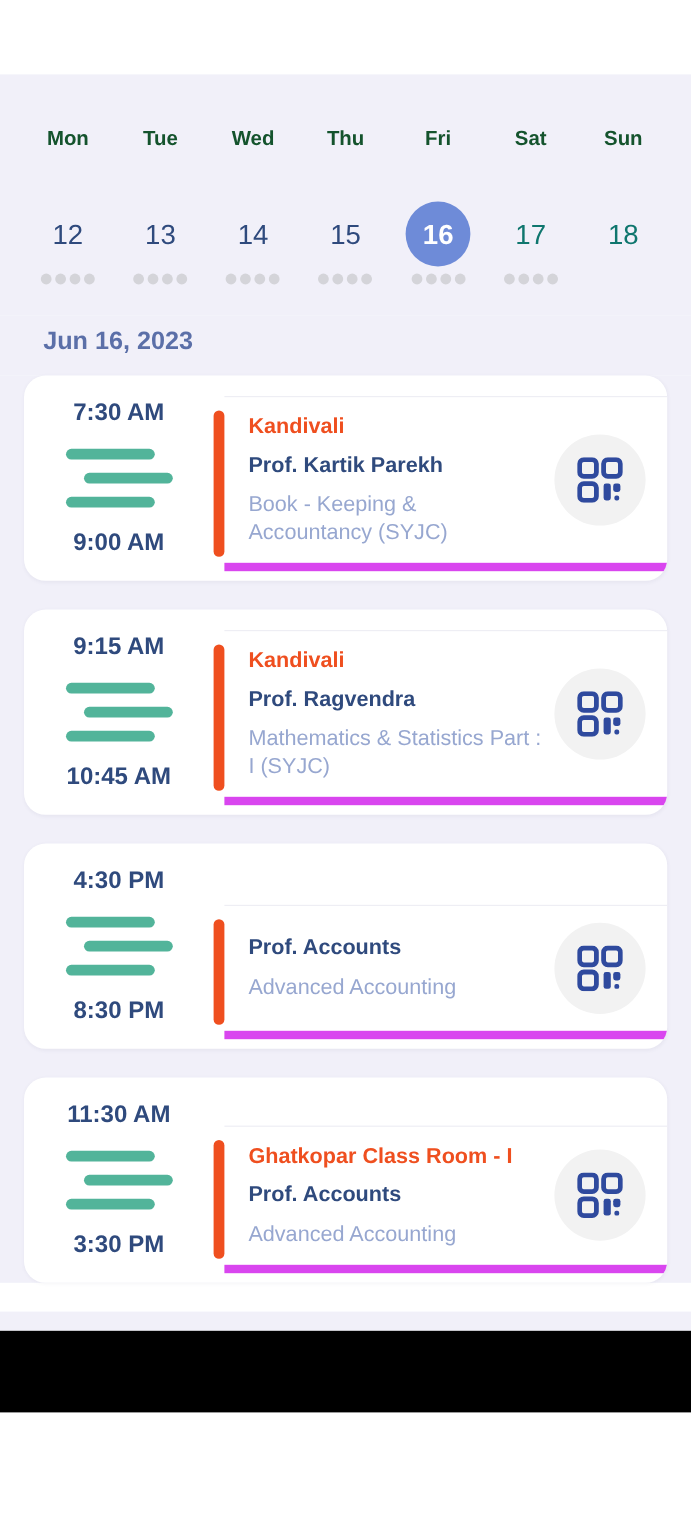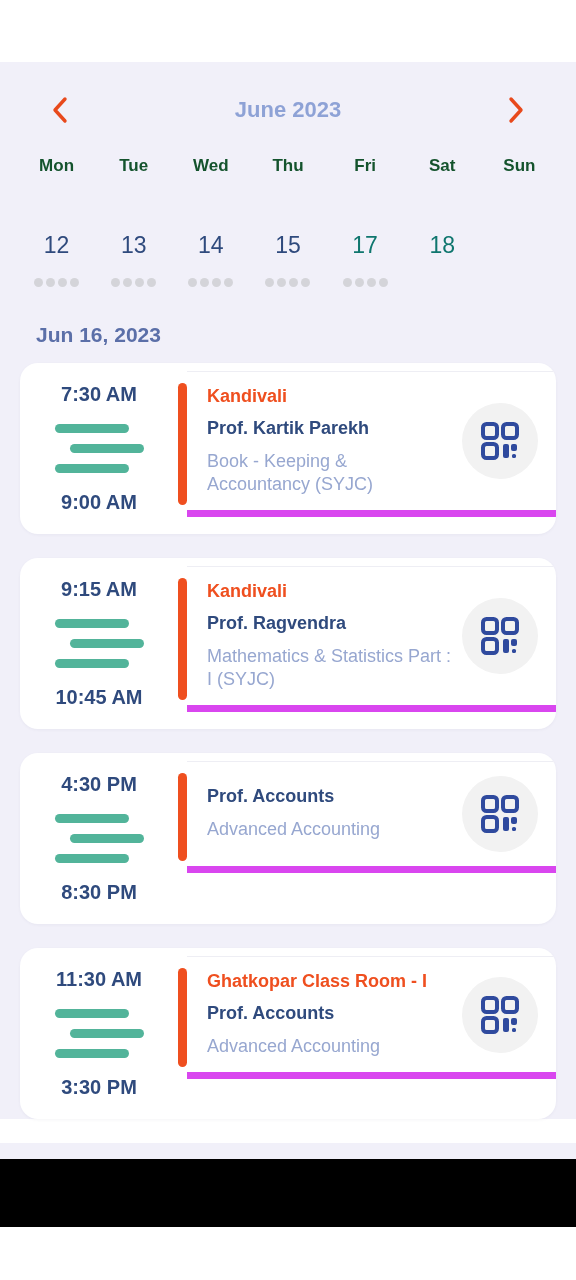--- a/index.html
+++ b/index.html
@@ -71,21 +71,21 @@
   .date-label {
     background:#f1f0f9;
     font-size:21px; font-weight:bold; color:#5b6fa8;
     padding:10px 0 16px 36px;
   }
 
   
   .list { background:#f1f0f9; padding:0 20px 0 20px; }
   .card {
     background:#ffffff; border-radius:18px;
-    display:flex; align-items:flex-start;
+    display:flex; align-items:flex-end;
     margin-bottom:24px;
     box-shadow:0 1px 3px rgba(80,80,120,.06);
     overflow:hidden;
   }
   .card-time {
     width:158px; flex:none;
     display:flex; flex-direction:column; align-items:center; justify-content:center;
     padding:20px 6px;
   }
   .t-start, .t-end {
@@ -128,37 +128,20 @@
 </style>
 </head>
 <body>
 
 <div class="phone">
 
   <div class="statusbar"></div>
 
 
   <div class="calendar">
-    <div class="cal-head">
-      <div class="chev">
-        <span>
-          <svg width="18" height="28" viewBox="0 0 18 28">
-            <path d="M14 3 L4 14 L14 25" stroke="#e8491c" stroke-width="3.4" fill="none" stroke-linecap="round" stroke-linejoin="round"></path>
-          </svg>
-        </span>
-      </div>
-      <div class="cal-month">June 2023</div>
-      <div class="chev">
-        <span>
-          <svg width="18" height="28" viewBox="0 0 18 28">
-            <path d="M4 3 L14 14 L4 25" stroke="#e8491c" stroke-width="3.4" fill="none" stroke-linecap="round" stroke-linejoin="round"></path>
-          </svg>
-        </span>
-      </div>
-    </div>
 
     <div class="cal-grid" id="daynames">
         <div class="cal-dayname">Mon</div>
         <div class="cal-dayname">Tue</div>
         <div class="cal-dayname">Wed</div>
         <div class="cal-dayname">Thu</div>
         <div class="cal-dayname">Fri</div>
         <div class="cal-dayname">Sat</div>
         <div class="cal-dayname">Sun</div>
       </div>
@@ -185,20 +168,29 @@
           <div class="cal-num">14</div>
           <div class="dots">
             <span class="dot"></span>
             <span class="dot"></span>
             <span class="dot"></span>
             <span class="dot"></span>
           </div>
         </div>
         <div class="cal-cell">
           <div class="cal-num">15</div>
+          <div class="dots">
+            <span class="dot"></span>
+            <span class="dot"></span>
+            <span class="dot"></span>
+            <span class="dot"></span>
+          </div>
+        </div>
+        <div class="cal-cell">
+          <div class="cal-num selected">16</div>
           <div class="dots">
             <span class="dot"></span>
             <span class="dot"></span>
             <span class="dot"></span>
             <span class="dot"></span>
           </div>
         </div>
         <div class="cal-cell">
           <div class="cal-num weekend">17</div>
           <div class="dots">

